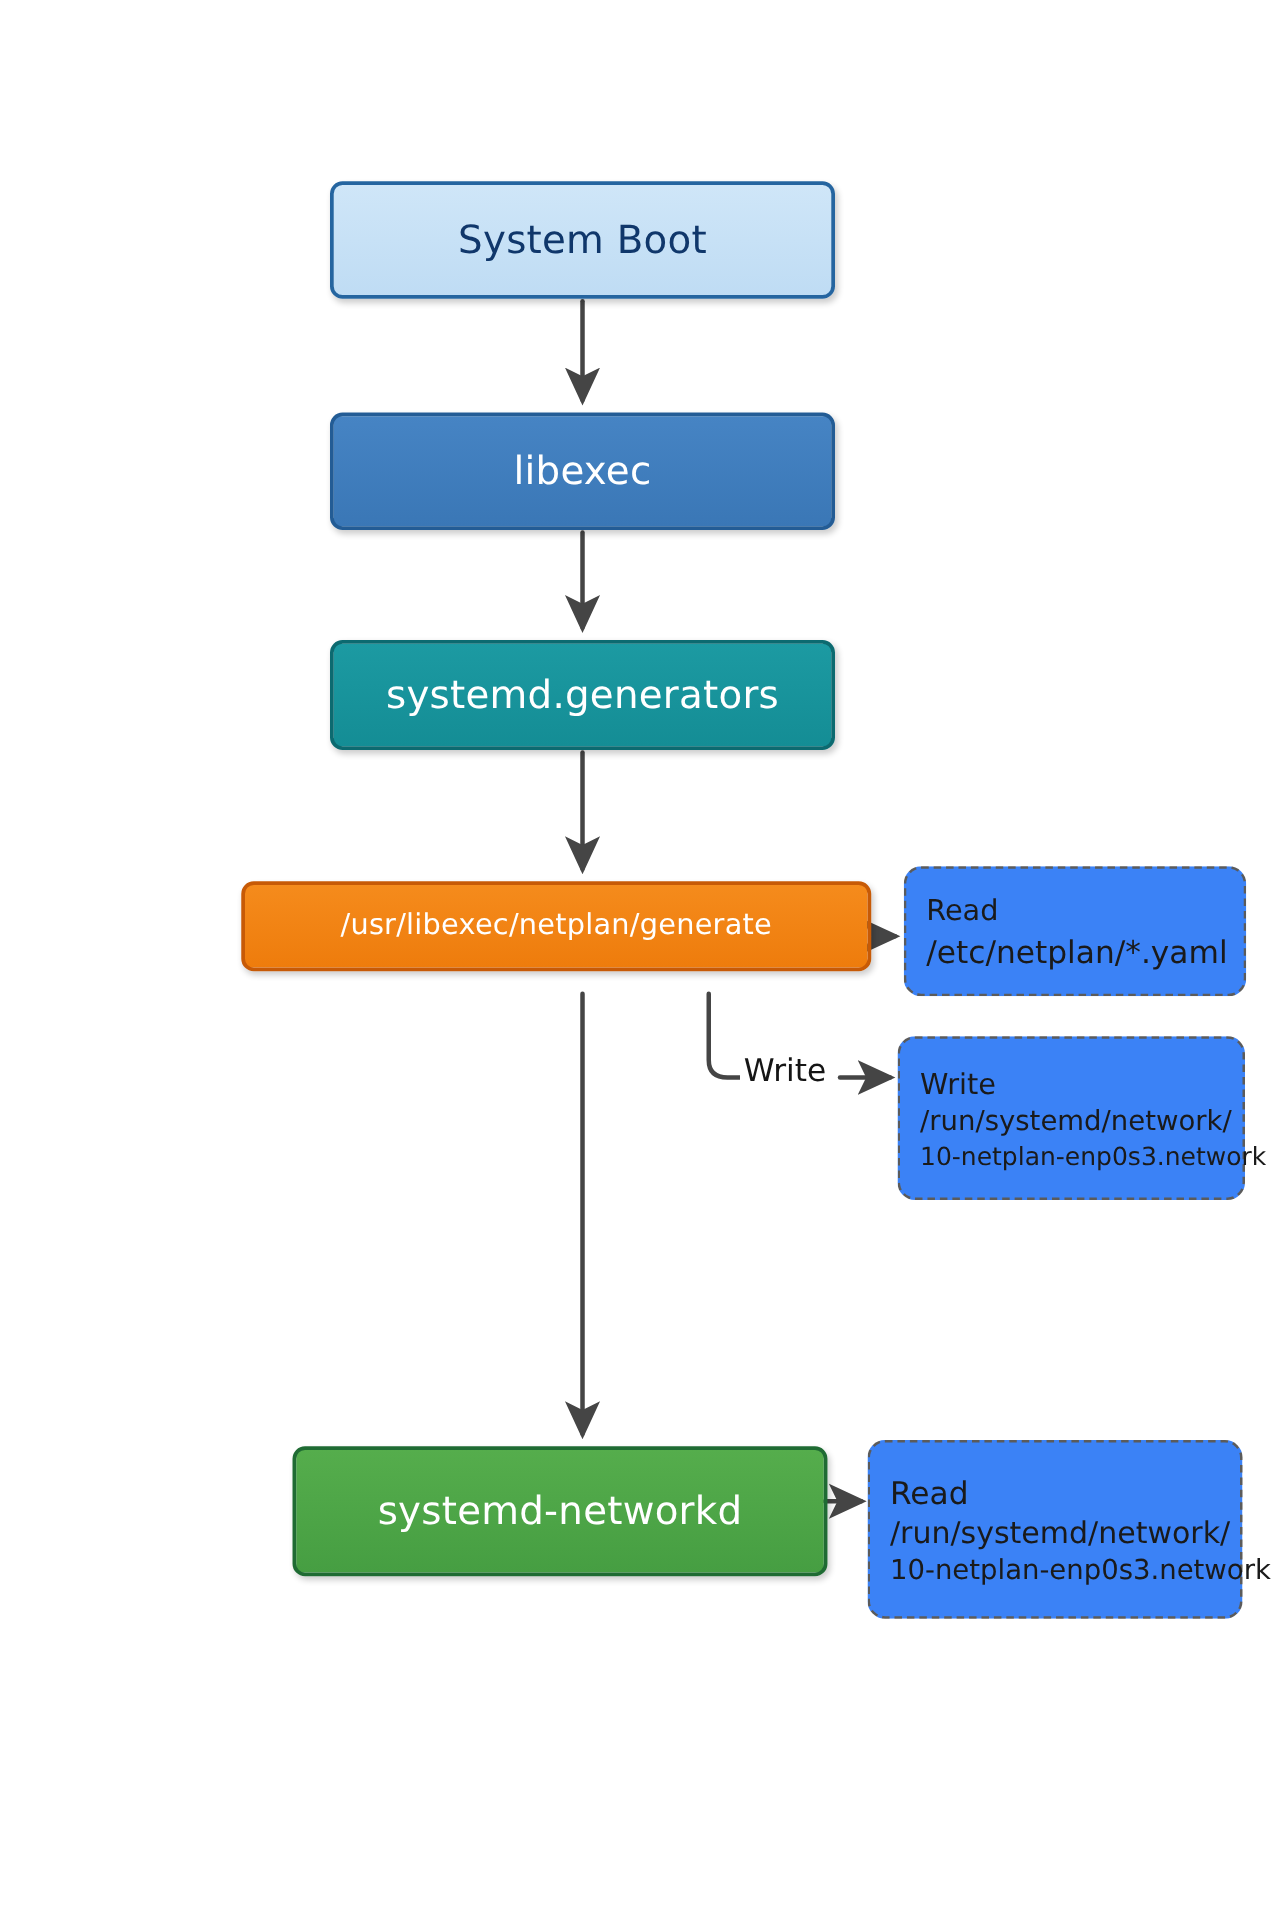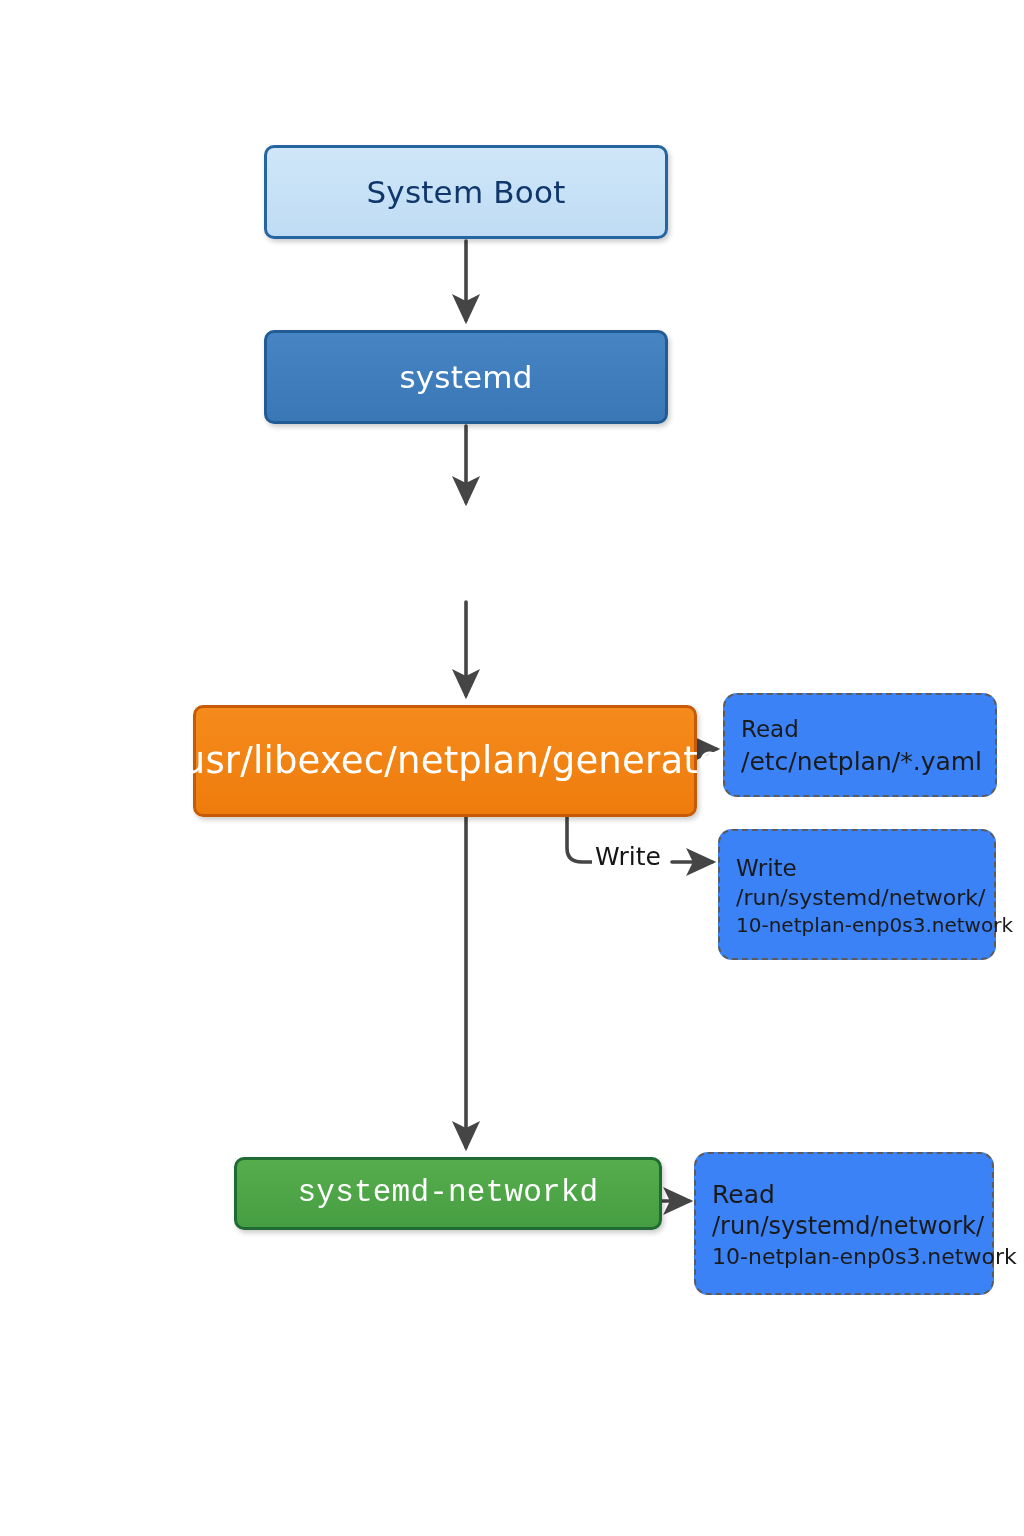--- a/index.html
+++ b/index.html
@@ -64,33 +64,32 @@
     font-size: 31px;
   }
   #node-systemd-generators {
     left: 264px; top: 512px; width: 404px; height: 88px;
     background: linear-gradient(180deg, #1c9aa2 0%, #148d95 100%);
     border-color: #0c6a70;
     color: #ffffff;
     font-size: 31px;
   }
   #node-netplan-generate {
-    left: 193px; top: 705px; width: 504px; height: 112px;
+    left: 193px; top: 705px; width: 504px; height: 72px;
     background: linear-gradient(180deg, #f58b1c 0%, #ee7c0c 100%);
     border-color: #c75a06;
     color: #ffffff;
-    font-size: 37px;
+    font-size: 23px;
   }
   #node-systemd-networkd {
-    left: 234px; top: 1157px; width: 428px; height: 73px;
+    left: 234px; top: 1157px; width: 428px; height: 104px;
     background: linear-gradient(180deg, #55ad4c 0%, #469e42 100%);
     border-color: #1f6b33;
     color: #ffffff;
     font-size: 31px;
-    font-family: Liberation Mono, monospace;
   }
   
   .note {
     position: absolute;
     box-sizing: border-box;
     border: 2px dashed #5b5b5b;
     border-radius: 14px;
     background: #3b82f6;
     color: #1a1a1a;
     font-family: "DejaVu Sans", sans-serif;
@@ -169,23 +168,26 @@
 
       <line x1="660" y1="1201" x2="689" y2="1201" marker-end="url(#arrowhead)"></line>
     </g>
   </svg>
 
   <div class="node" id="node-system-boot">
     <span class="node-label">System Boot</span>
   </div>
 
   <div class="node" id="node-systemd">
-    <span class="node-label">systemd</span>
-  </div>
-
+    <span class="node-label">libexec</span>
+  </div>
+
+  <div class="node" id="node-systemd-generators">
+    <span class="node-label">systemd.generators</span>
+  </div>
 
   <div class="node" id="node-netplan-generate">
     <span class="node-label">/usr/libexec/netplan/generate</span>
   </div>
 
   <div class="node" id="node-systemd-networkd">
     <span class="node-label">systemd-networkd</span>
   </div>
 
   <div class="note" id="note-read-etc">

